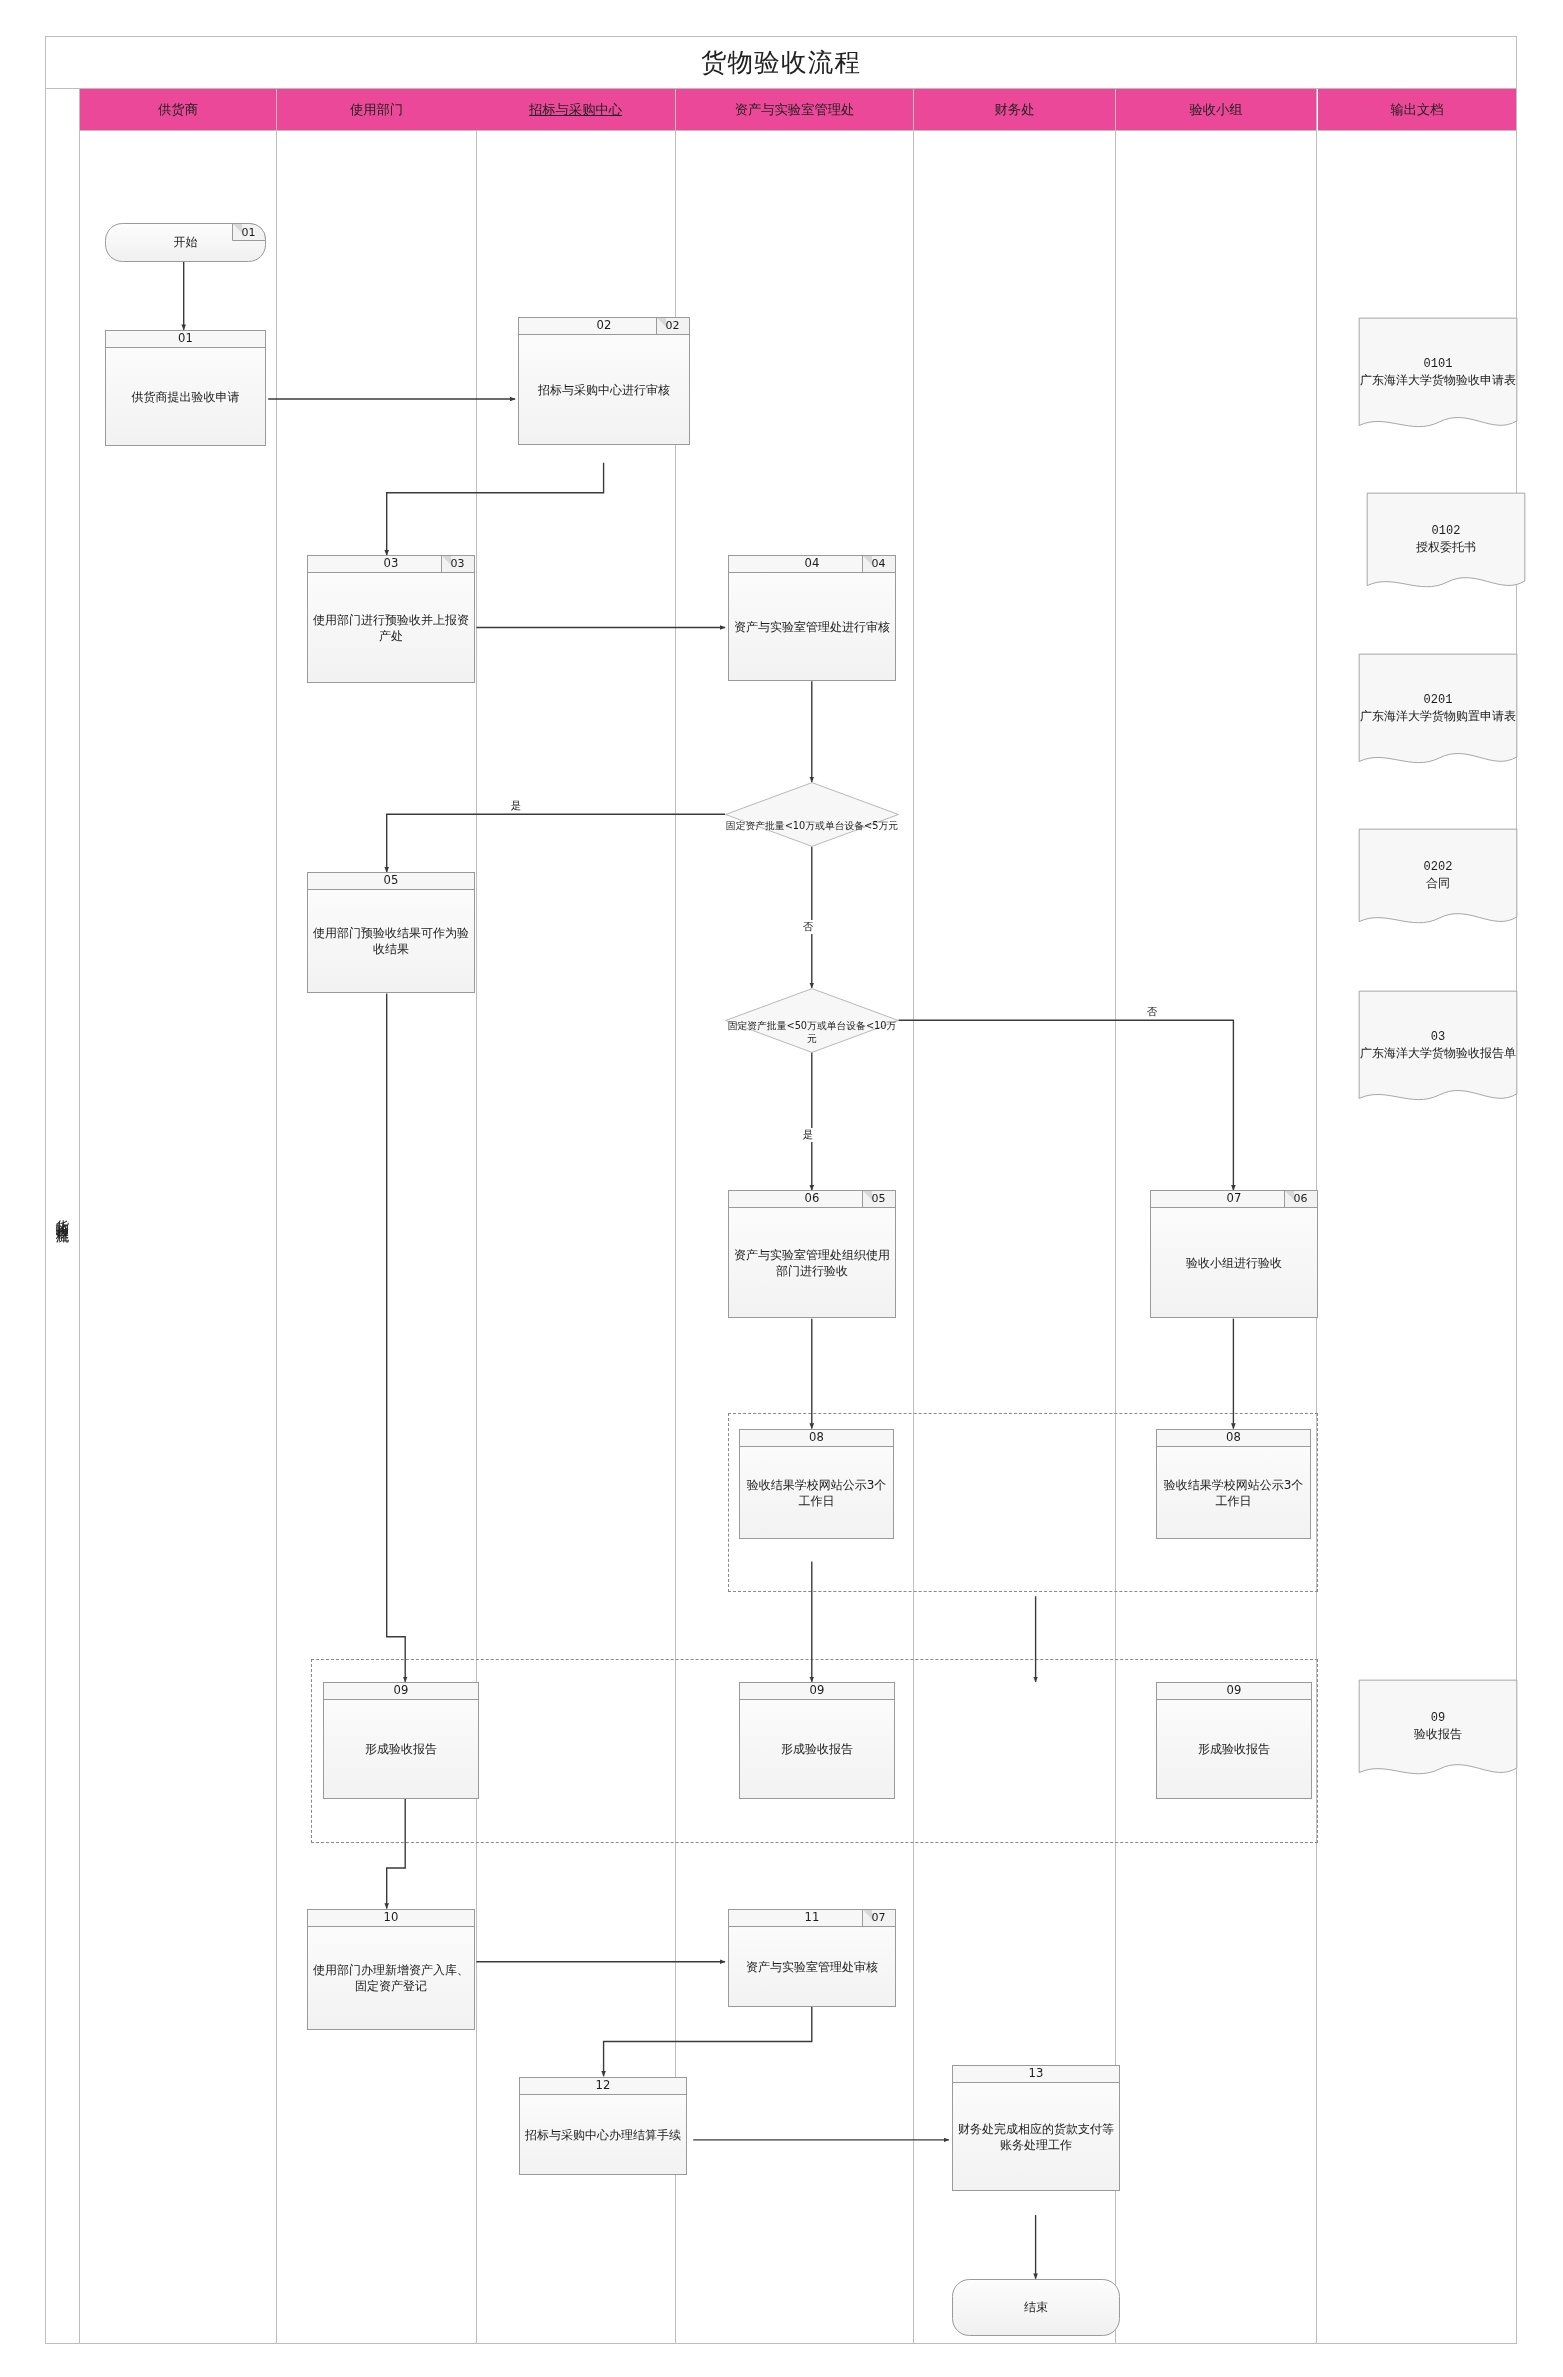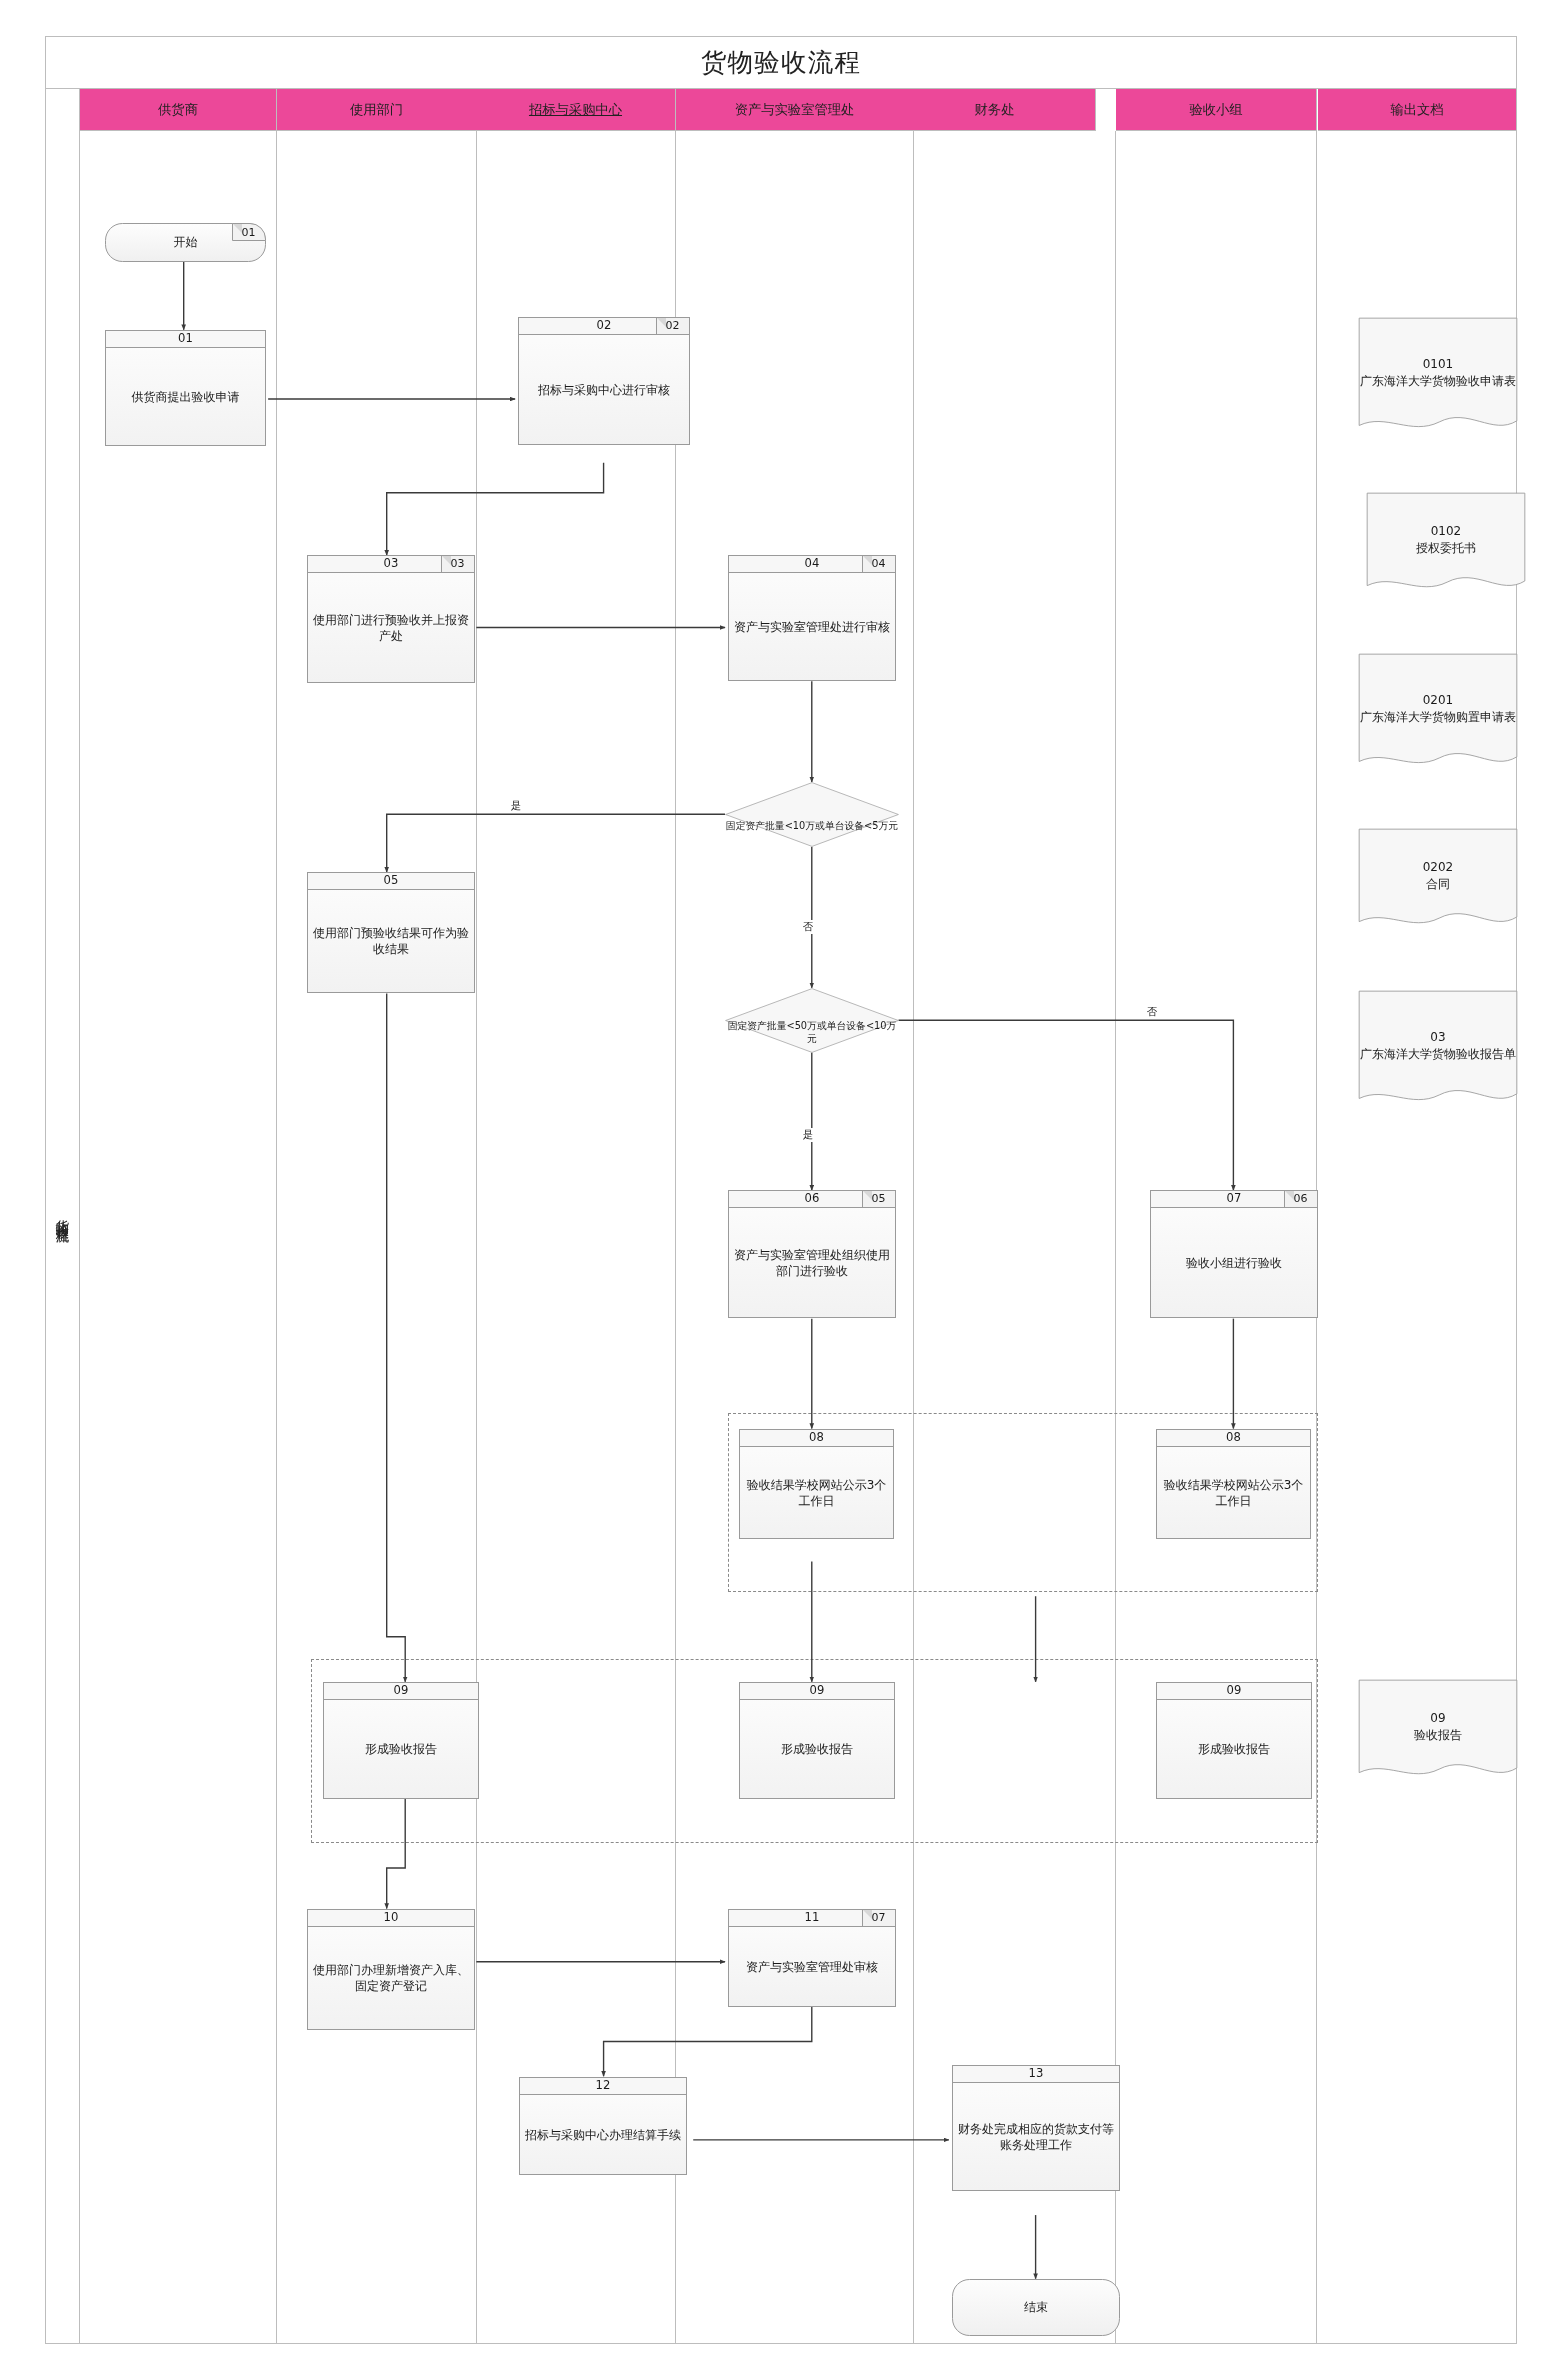--- a/index.html
+++ b/index.html
@@ -176,20 +176,21 @@
     justify-content: center;
     font-size: 9.8px;
     color: #1a1a1a;
     line-height: 1.25;
     text-align: center;
   }
   
   .doc {
     position: absolute;
     box-sizing: border-box;
+    font-family: Liberation Mono, monospace;
   }
   .doc svg { position: absolute; left:0; top:0; }
   .doc .dtext {
     position: absolute;
     left: 0; top: 0;
     width: 100%;
     height: 100%;
     display: flex;
     flex-direction: column;
     align-items: center;
@@ -234,21 +235,21 @@
   <div class="title-bar">货物验收流程</div>
 
   <div class="vcol">
     <div class="vcol-text">货物验收流程</div>
   </div>
 
   <div class="lane-head" style="left:80px;  width:197px;">供货商</div>
   <div class="lane-head" style="left:277px;  width:200px;">使用部门</div>
   <div class="lane-head" style="left:476px;  width:200px;text-decoration:underline;">招标与采购中心</div>
   <div class="lane-head" style="left:676px; width:238px;">资产与实验室管理处</div>
-  <div class="lane-head" style="left:894px; width:202px;">财务处</div>
+  <div class="lane-head" style="left:914px; width:202px;">财务处</div>
   <div class="lane-head" style="left:1116px; width:201px;">验收小组</div>
   <div class="lane-head" style="left:1318px; width:198px; border-right:none;">输出文档</div>
 
   <div class="lane-body" style="left:80px;  width:197px;"></div>
   <div class="lane-body" style="left:277px;  width:200px;"></div>
   <div class="lane-body" style="left:476px;  width:200px;"></div>
   <div class="lane-body" style="left:676px; width:238px;"></div>
   <div class="lane-body" style="left:914px; width:202px;"></div>
   <div class="lane-body" style="left:1116px; width:201px;"></div>
 

